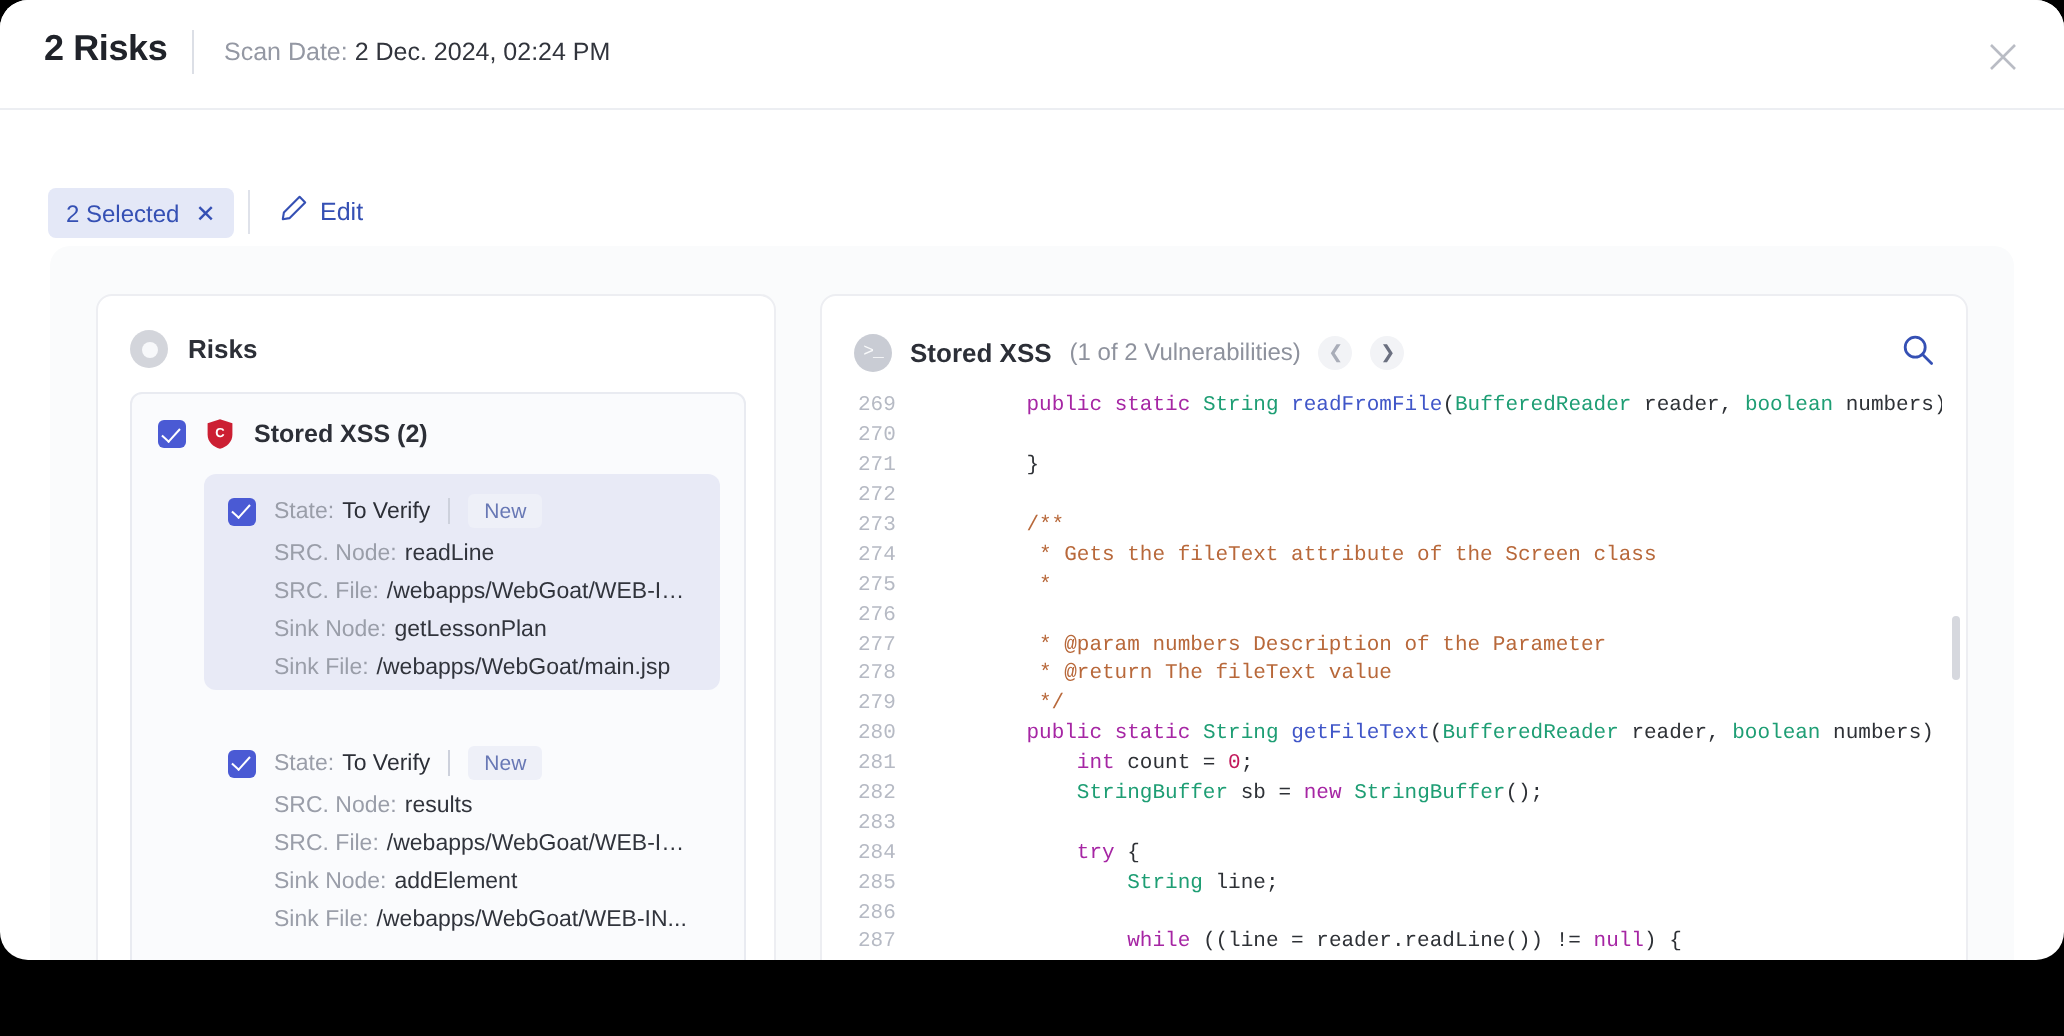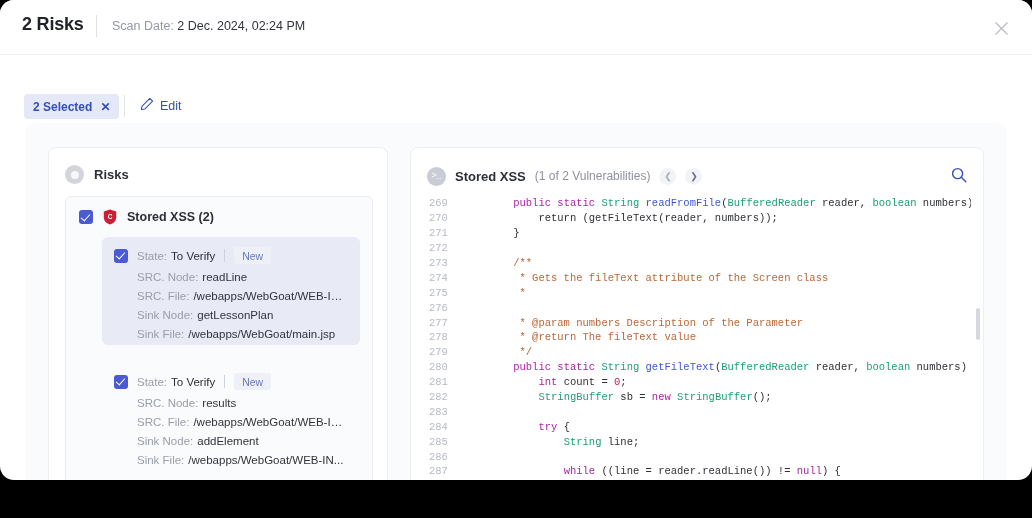--- a/index.html
+++ b/index.html
@@ -48,21 +48,20 @@
   .actionrow {
     position: absolute; left: 0; top: 55px; width: 1032px; height: 82px;
     background: #ffffff;
   }
   .chip {
     position: absolute; left: 24px; top: 39px;
     height: 25px; padding: 4px 9px;
     background: #e4e8f7; border-radius: 4px;
     display: flex; align-items: center; gap: 8px;
     cursor: pointer;
-    font-weight: bold;
   }
   .chip-label { font-size: 12px; color: #3550b4; }
   .chip-x { font-size: 12px; color: #3550b4; line-height: 1; }
   .act-sep {
     position: absolute; left: 124px; top: 40px;
     width: 1px; height: 22px; background: #dfe2ea;
   }
   .edit-btn {
     position: absolute; left: 140px; top: 40px;
     height: 22px; display: flex; align-items: center; gap: 6px;
@@ -356,21 +355,21 @@
         <span class="search-icon">
           <svg width="16" height="16" viewBox="0 0 16 16">
             <circle cx="6.6" cy="6.6" r="5" fill="none" stroke="#3550b4" stroke-width="1.4"></circle>
             <path d="M10.3 10.3 L14.8 14.8" stroke="#3550b4" stroke-width="1.4" stroke-linecap="round"></path>
           </svg>
         </span>
       </div>
 
       <div class="code-area">
           <div class="code-line"><span class="ln">269</span><span class="lc"><span class="pl">    </span><span class="kw">public static </span><span class="ty">String</span><span class="pl"> </span><span class="fn">readFromFile</span><span class="pl">(</span><span class="ty">BufferedReader</span><span class="pl"> reader, </span><span class="ty">boolean</span><span class="pl"> numbers) </span></span></div>
-          <div class="code-line"><span class="ln">270</span><span class="lc"><span class="pl">        return (getFileText(reader, numbers));</span></span></div>
+          <div class="code-line"><span class="ln">270</span></div>
           <div class="code-line"><span class="ln">271</span><span class="lc"><span class="pl">    }</span></span></div>
           <div class="code-line"><span class="ln">272</span><span class="lc"><span class="pl"></span></span></div>
           <div class="code-line"><span class="ln">273</span><span class="lc"><span class="cm">    /**</span></span></div>
           <div class="code-line"><span class="ln">274</span><span class="lc"><span class="cm">     * Gets the fileText attribute of the Screen class</span></span></div>
           <div class="code-line"><span class="ln">275</span><span class="lc"><span class="cm">     *</span></span></div>
           <div class="code-line"><span class="ln">276</span></div>
           <div class="code-line"><span class="ln">277</span><span class="lc"><span class="cm">     * @param numbers Description of the Parameter</span></span></div>
           <div class="code-line"><span class="ln">278</span><span class="lc"><span class="cm">     * @return The fileText value</span></span></div>
           <div class="code-line"><span class="ln">279</span><span class="lc"><span class="cm">     */</span></span></div>
           <div class="code-line"><span class="ln">280</span><span class="lc"><span class="pl">    </span><span class="kw">public static </span><span class="ty">String</span><span class="pl"> </span><span class="fn">getFileText</span><span class="pl">(</span><span class="ty">BufferedReader</span><span class="pl"> reader, </span><span class="ty">boolean</span><span class="pl"> numbers) {</span></span></div>

